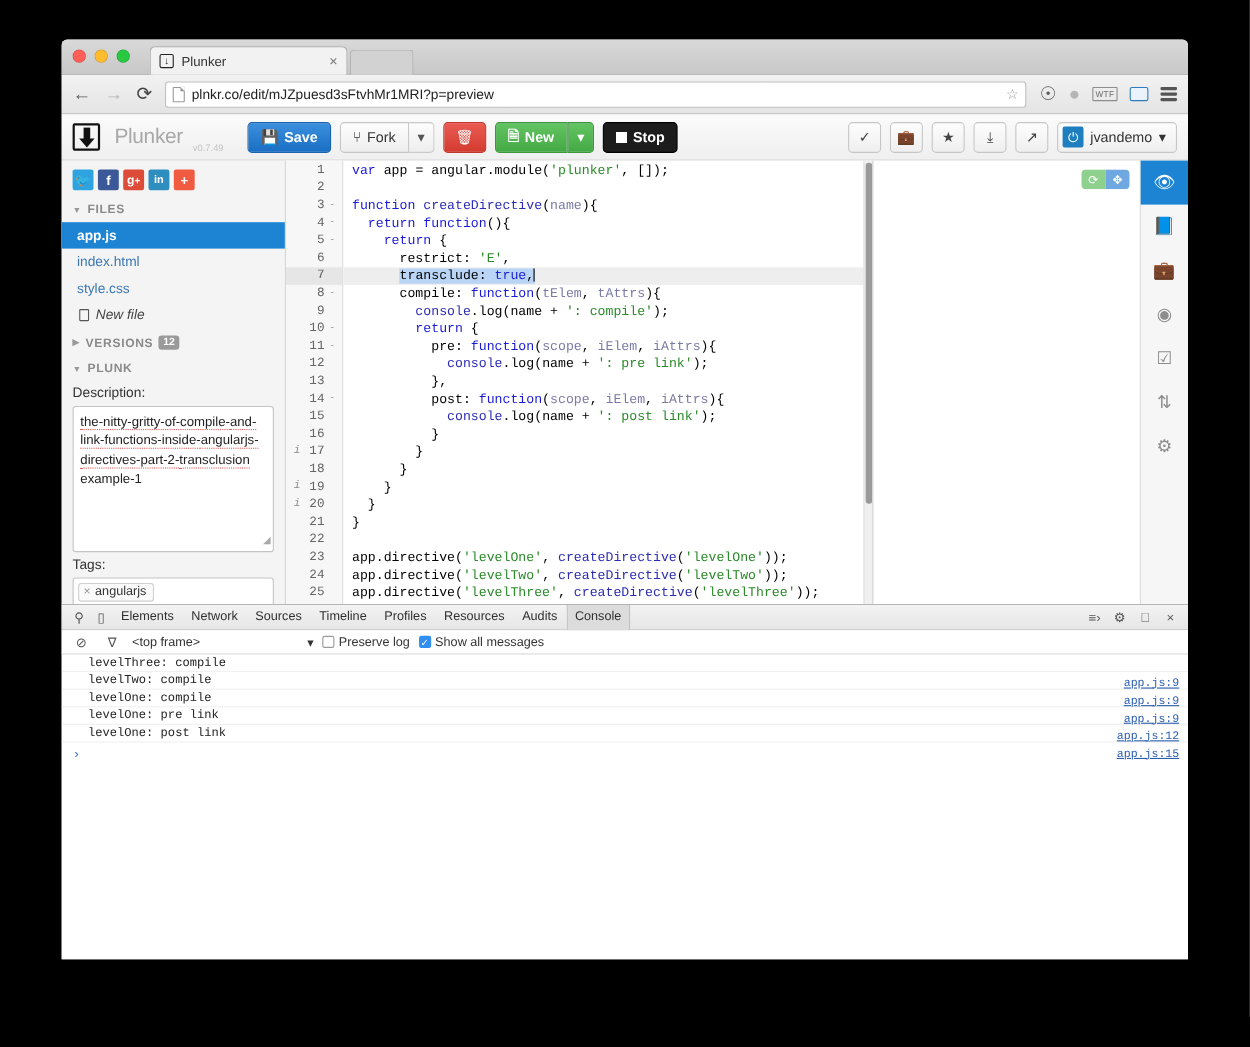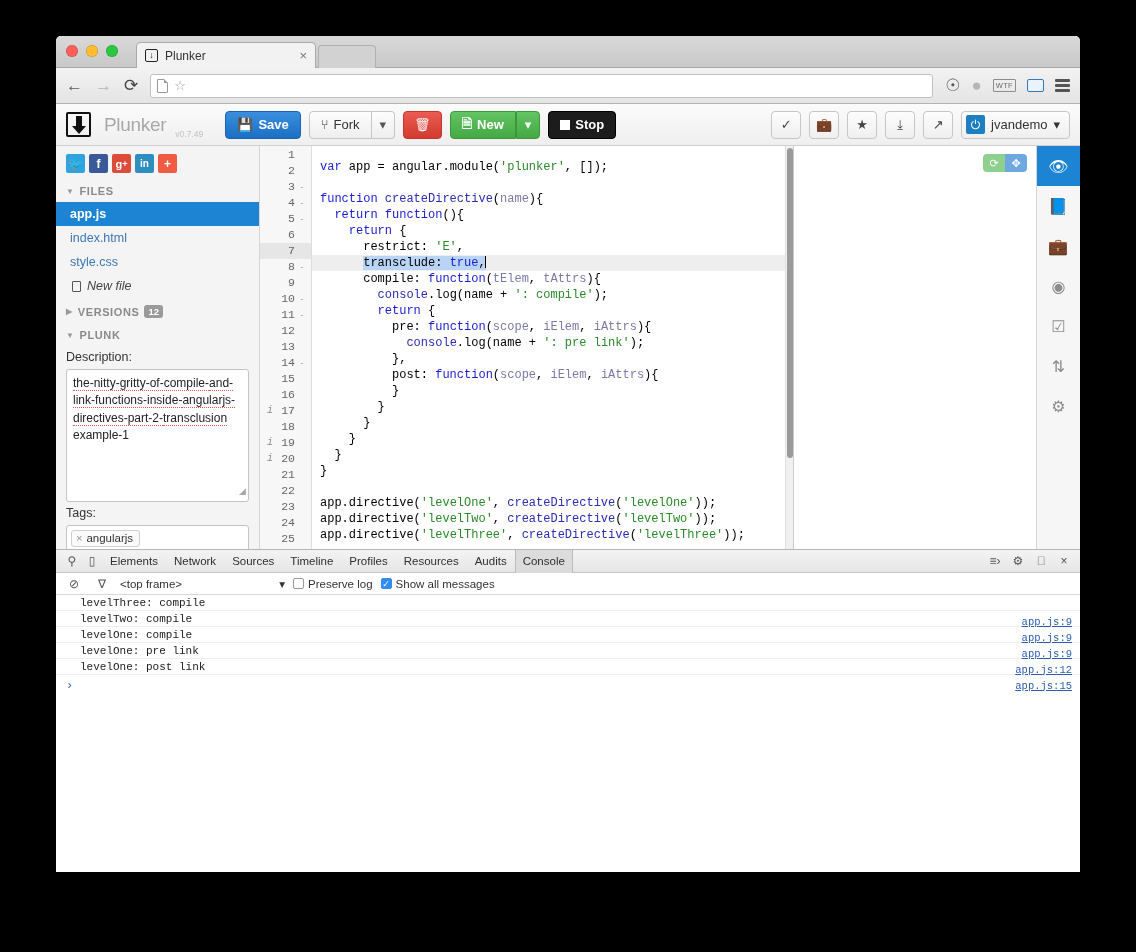--- a/index.html
+++ b/index.html
@@ -178,21 +178,21 @@
     font-family:"Liberation Mono", monospace; font-size:11.5px; color:#666;
     flex:none;
   }
   .gl{ height:16px; line-height:16px; display:flex; align-items:center;
        justify-content:flex-end; padding-right:5px; gap:3px; }
   .gl .info{ color:#8a8a8a; font-style:italic; font-size:10px; width:8px; text-align:center;}
   .gl .num{ width:18px; text-align:right; }
   .gl .fold{ width:8px; text-align:center; color:#888; font-size:8px; }
   .gl.hi{ background:#e6e6e6; }
   .code{
-    flex:1; padding-top:13px; font-family:"Liberation Mono", monospace;
+    flex:1; padding-top:1px; font-family:"Liberation Mono", monospace;
     font-size:12px; overflow:hidden; position:relative; min-width:0;
   }
   .cl{ height:16px; line-height:16px; white-space:pre; padding-left:8px; }
   .cl.hi{ background:#eeeeee; }
   .kw{ color:#1a1ad6; }
   .str{ color:#2a8a2a; }
   .param{ color:#7a7aa8; }
   .fn{ color:#2b2bb5; }
   .sel{ background:#b9d4f5; }
   .caret{ display:inline-block; width:1px; height:12px; background:#000;
@@ -272,20 +272,21 @@
     </div>
     <div class="tab-stub"></div>
   </div>
 
   <div class="navbar">
     <span class="navico">←</span>
     <span class="navico dim">→</span>
     <span class="reload">⟳</span>
     <div class="urlbar">
       <span class="page-ico"></span>
+      <span class="url">plnkr.co/edit/mJZpuesd3sFtvhMr1MRI?p=preview</span>
       <span class="star">☆</span>
     </div>
     <div class="navright">
       <span class="navico">☉</span>
       <span class="navico dim">●</span>
       <span class="wtfbox">WTF</span>
       <span class="screenico"></span>
       <span class="hamb">
           <span></span>
           <span></span>
@@ -524,20 +525,21 @@
           <div class="cl">    <span class="kw">return</span> {</div>
           <div class="cl">      restrict: <span class="str">'E'</span>,</div>
           <div class="cl hi">      <span class="sel">transclude: <span class="kw">true</span>,</span><span class="caret"></span></div>
           <div class="cl">      compile: <span class="kw">function</span>(<span class="param">tElem</span>, <span class="param">tAttrs</span>){</div>
           <div class="cl">        <span class="fn">console</span>.log(name + <span class="str">': compile'</span>);</div>
           <div class="cl">        <span class="kw">return</span> {</div>
           <div class="cl">          pre: <span class="kw">function</span>(<span class="param">scope</span>, <span class="param">iElem</span>, <span class="param">iAttrs</span>){</div>
           <div class="cl">            <span class="fn">console</span>.log(name + <span class="str">': pre link'</span>);</div>
           <div class="cl">          },</div>
           <div class="cl">          post: <span class="kw">function</span>(<span class="param">scope</span>, <span class="param">iElem</span>, <span class="param">iAttrs</span>){</div>
+          <div class="cl">            <span class="fn">console</span>.log(name + <span class="str">': post link'</span>);</div>
           <div class="cl">          }</div>
           <div class="cl">        }</div>
           <div class="cl">      }</div>
           <div class="cl">    }</div>
           <div class="cl">  }</div>
           <div class="cl">}</div>
           <div class="cl">&nbsp;</div>
           <div class="cl">app.directive(<span class="str">'levelOne'</span>, <span class="fn">createDirective</span>(<span class="str">'levelOne'</span>));</div>
           <div class="cl">app.directive(<span class="str">'levelTwo'</span>, <span class="fn">createDirective</span>(<span class="str">'levelTwo'</span>));</div>
           <div class="cl">app.directive(<span class="str">'levelThree'</span>, <span class="fn">createDirective</span>(<span class="str">'levelThree'</span>));</div>

